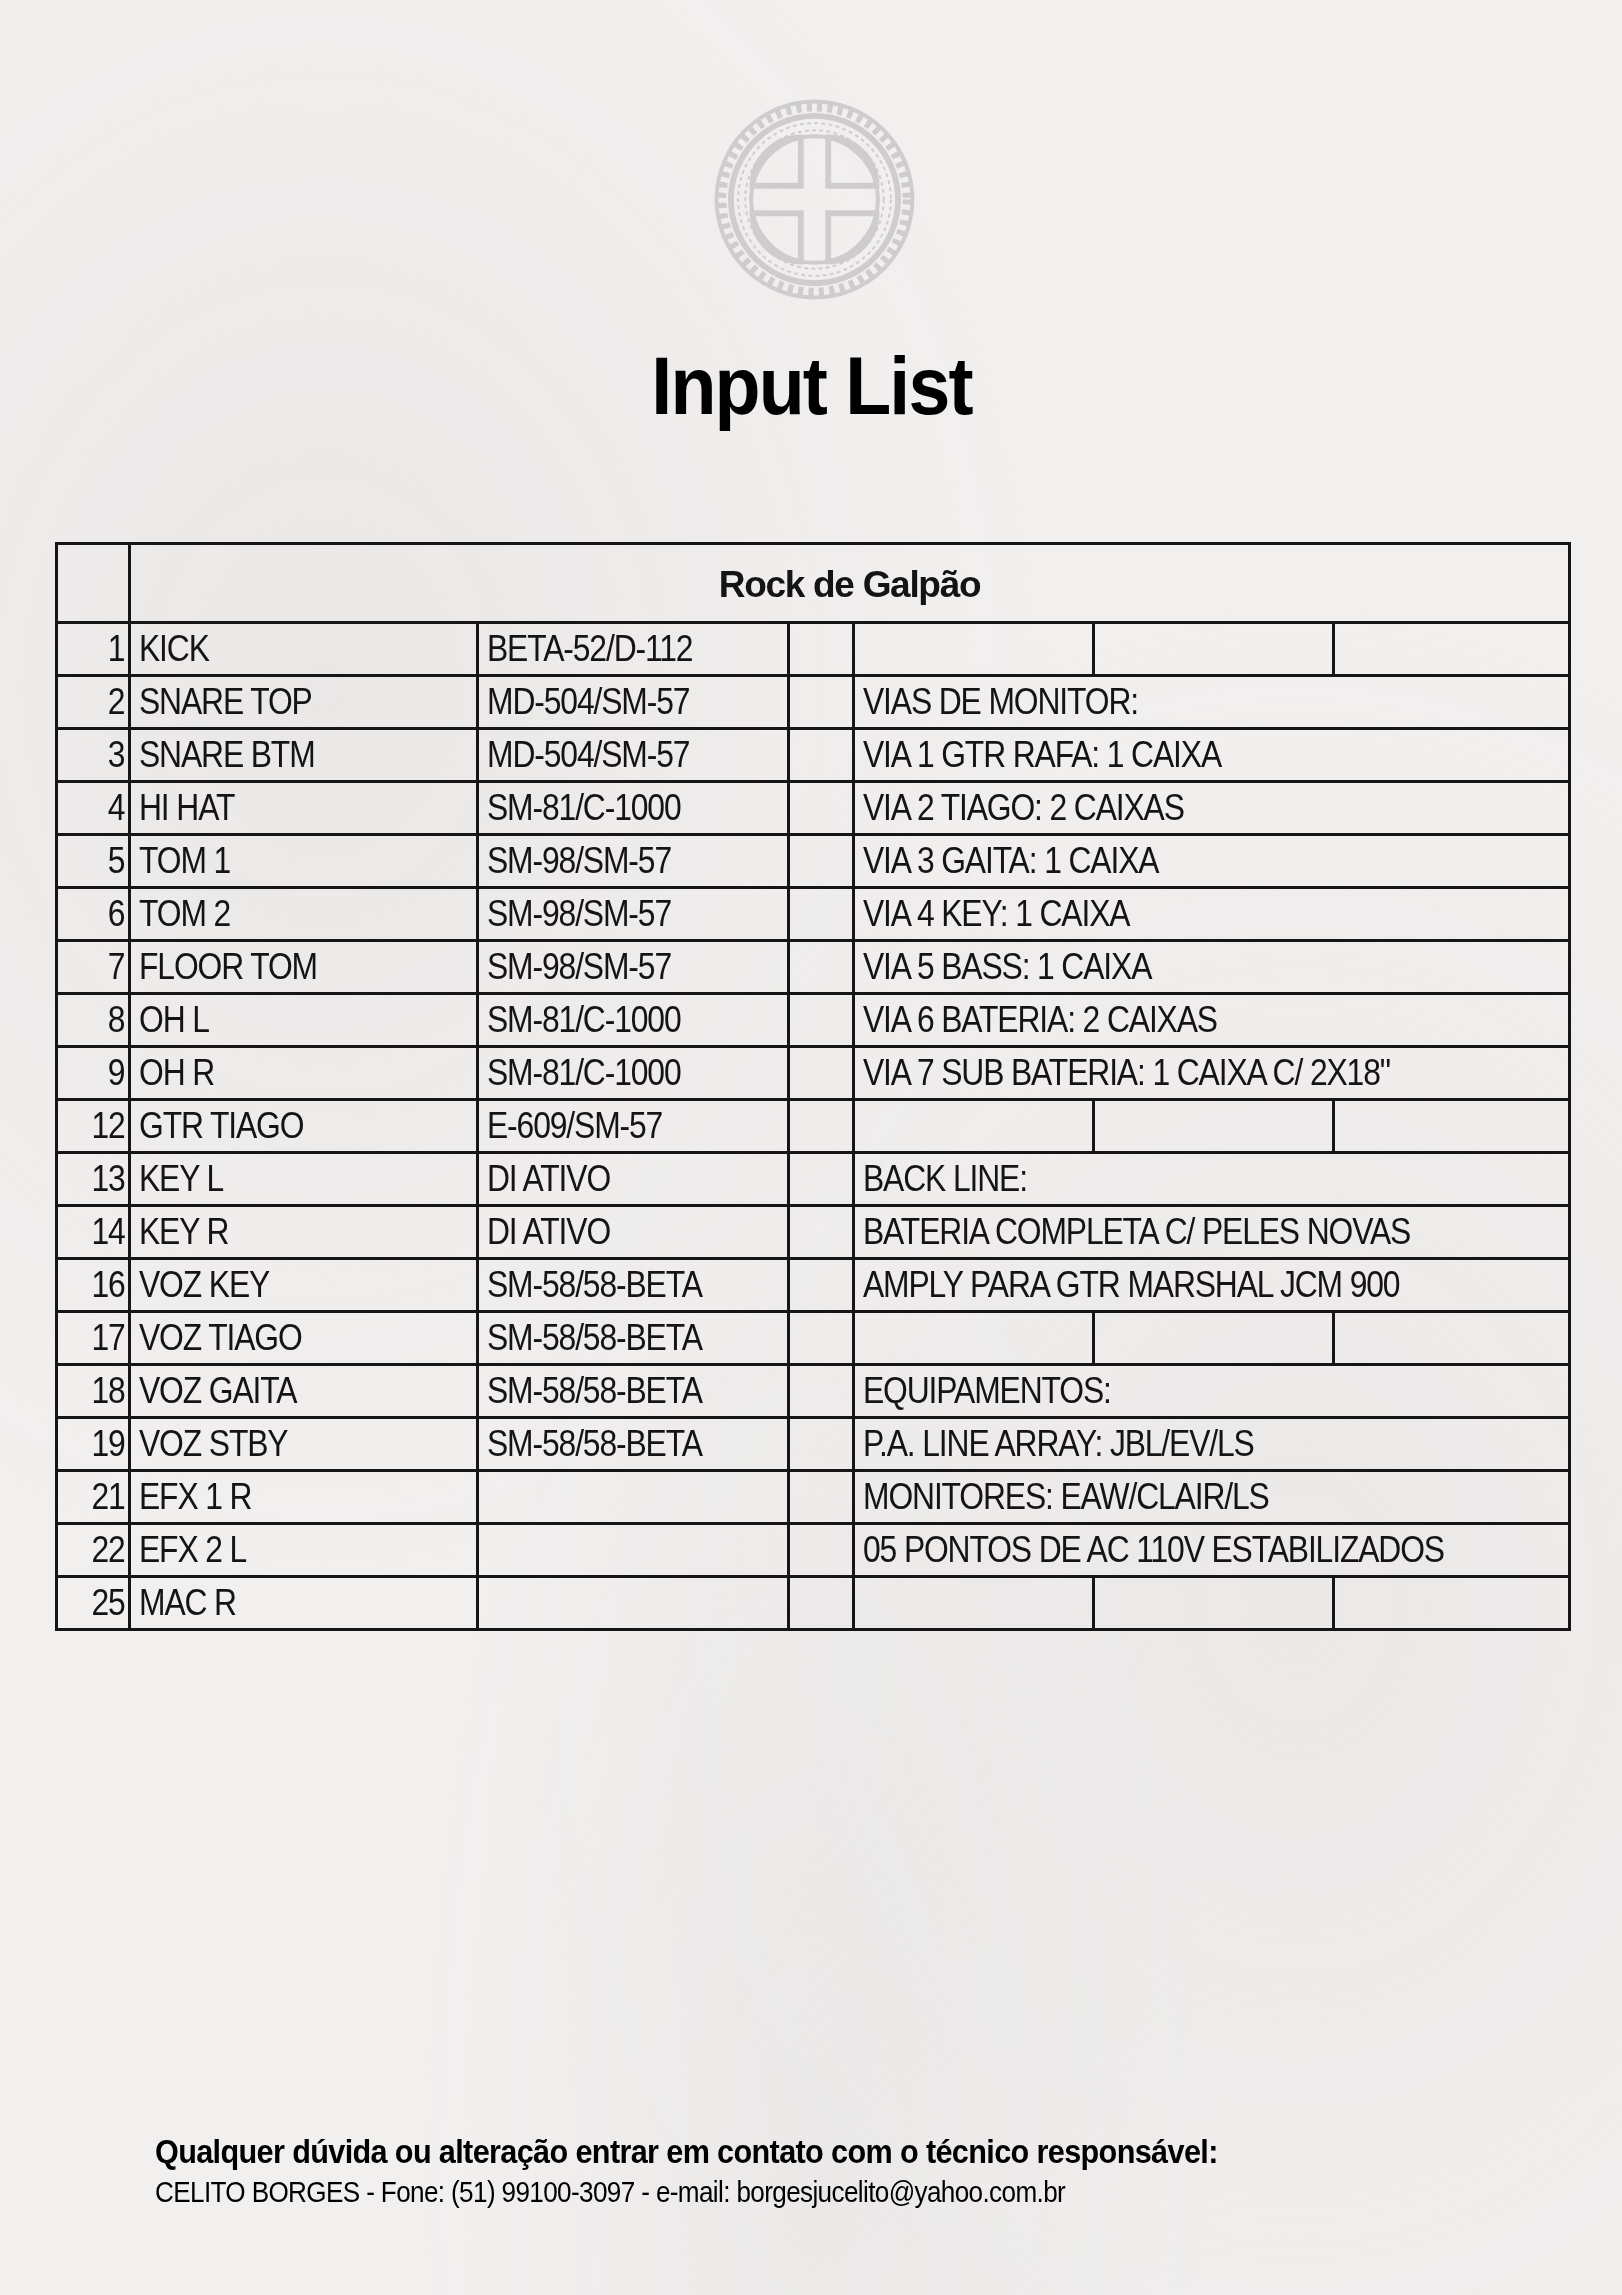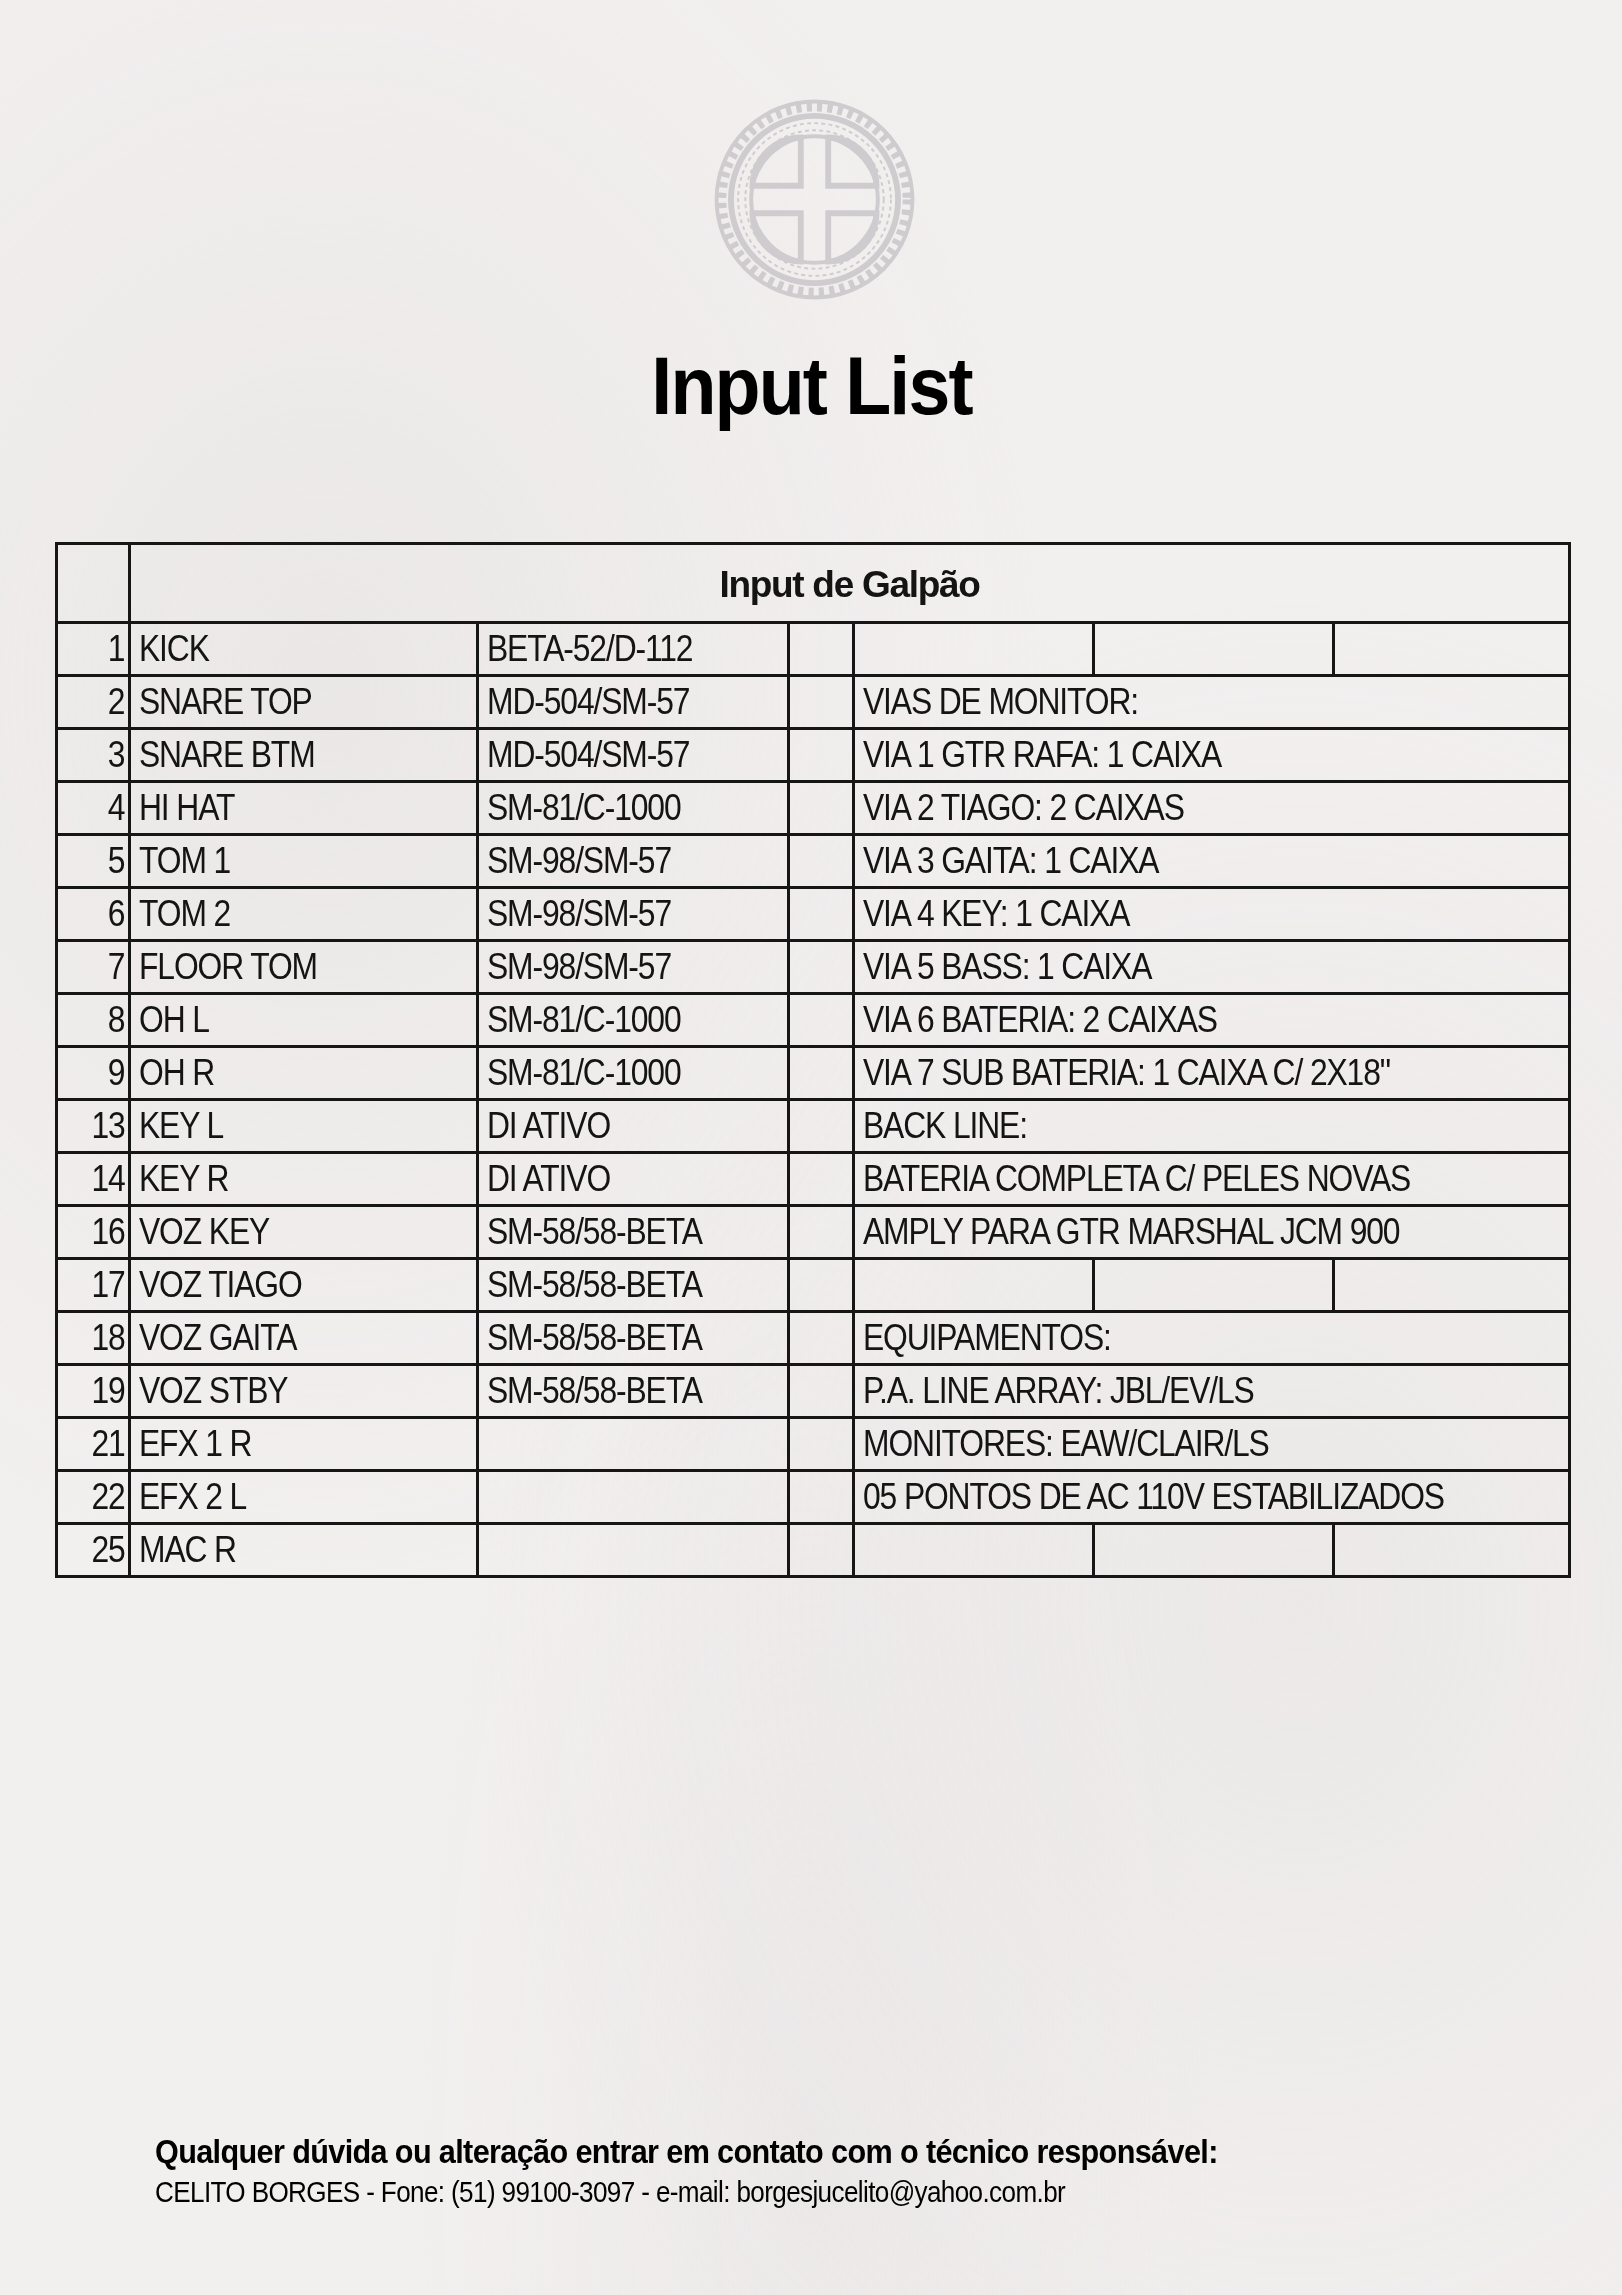--- a/index.html
+++ b/index.html
@@ -80,21 +80,21 @@
     <col style="width:348px">
     <col style="width:311px">
     <col style="width:65px">
     <col style="width:240px">
     <col style="width:240px">
     <col style="width:236px">
   </colgroup>
   <tbody id="tbody">
     <tr class="head">
       <td></td>
-      <td colspan="6" class="head-title">Input de Galpão</td>
+      <td colspan="6" class="head-title">Rock de Galpão</td>
     </tr>
   <tr>
         <td class="num"><span class="cond-r">1</span></td>
         <td class="name"><span class="cond">KICK</span></td>
         <td class="mic"><span class="cond">BETA-52/D-112</span></td>
         <td class="gap"></td>
         <td class="blank"></td>
         <td class="blank"></td>
         <td class="blank"></td>
       </tr>
@@ -148,20 +148,29 @@
         <td class="note" colspan="3"><span class="cond">VIA 6 BATERIA: 2 CAIXAS</span></td>
       </tr>
       <tr>
         <td class="num"><span class="cond-r">9</span></td>
         <td class="name"><span class="cond">OH R</span></td>
         <td class="mic"><span class="cond">SM-81/C-1000</span></td>
         <td class="gap"></td>
         <td class="note" colspan="3"><span class="cond">VIA 7 SUB BATERIA: 1 CAIXA C/ 2X18"</span></td>
       </tr>
       <tr>
+        <td class="num"><span class="cond-r">12</span></td>
+        <td class="name"><span class="cond">GTR TIAGO</span></td>
+        <td class="mic"><span class="cond">E-609/SM-57</span></td>
+        <td class="gap"></td>
+        <td class="blank"></td>
+        <td class="blank"></td>
+        <td class="blank"></td>
+      </tr>
+      <tr>
         <td class="num"><span class="cond-r">13</span></td>
         <td class="name"><span class="cond">KEY L</span></td>
         <td class="mic"><span class="cond">DI ATIVO</span></td>
         <td class="gap"></td>
         <td class="note" colspan="3"><span class="cond">BACK LINE:</span></td>
       </tr>
       <tr>
         <td class="num"><span class="cond-r">14</span></td>
         <td class="name"><span class="cond">KEY R</span></td>
         <td class="mic"><span class="cond">DI ATIVO</span></td>

